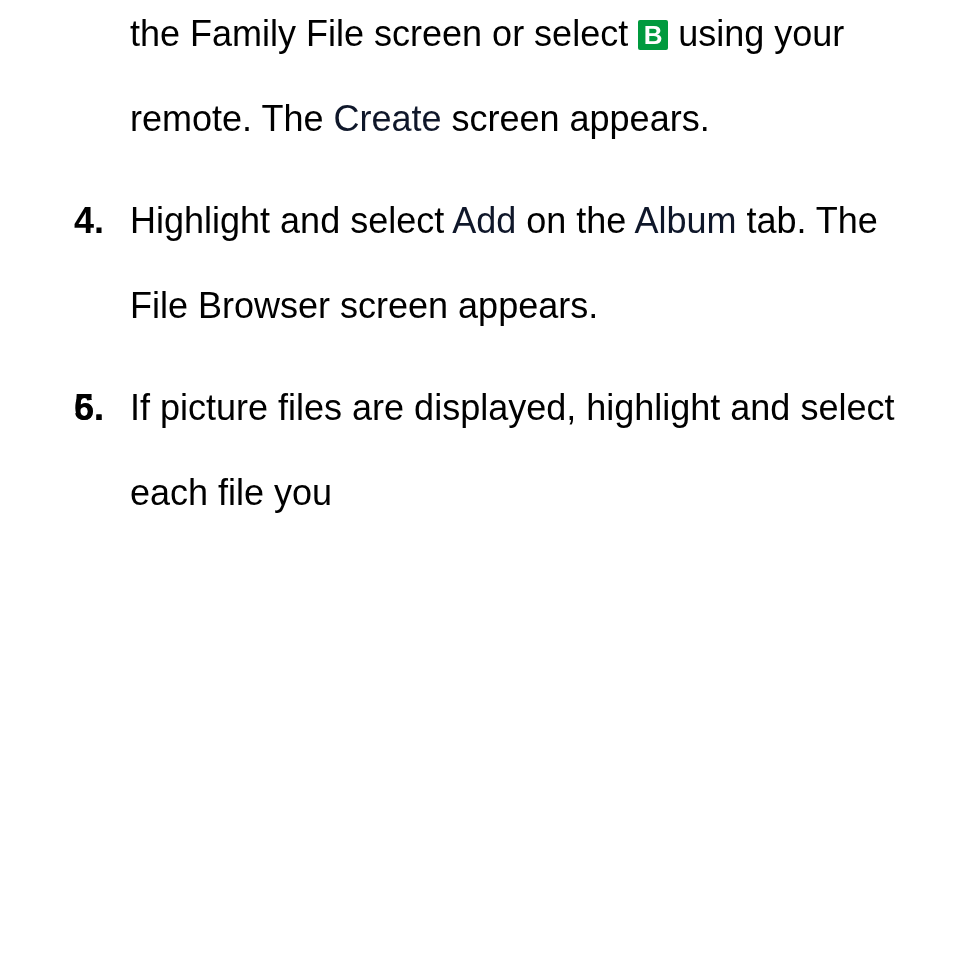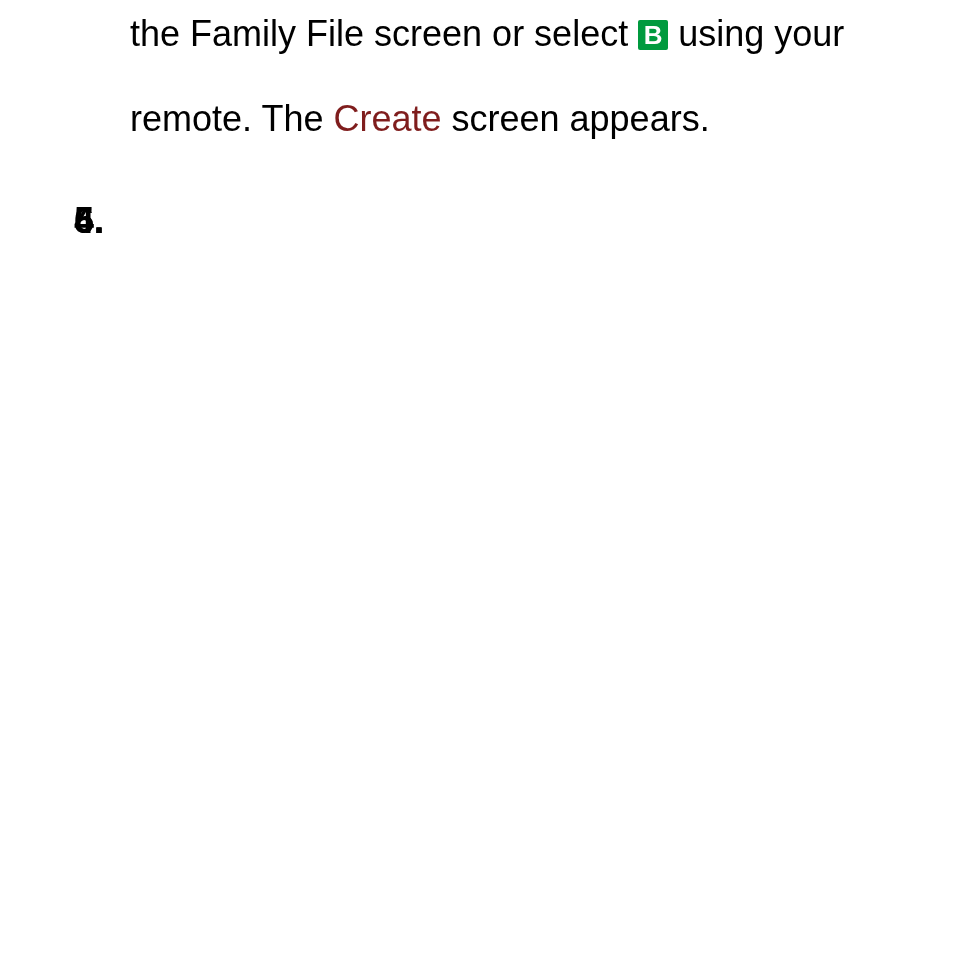--- a/index.html
+++ b/index.html
@@ -28,21 +28,21 @@
   .num {
     position: absolute;
     left: 34px;
     top: 0;
     font-weight: 700;
   }
   .body {
     font-weight: 400;
   }
   .hl {
-    color: #7f1d1d;
+    color: #0f172a;
   }
   .b-button {
     display: inline-block;
     width: 30px;
     height: 30px;
     background: #009a3e;
     color: #ffffff;
     font-weight: 700;
     font-size: 26px;
     line-height: 30px;
@@ -57,23 +57,25 @@
 <div class="page">
 
   <div class="item first">
     <div class="body">
       <span>the Family File screen or select </span><span class="b-button">B</span><span> using your remote. The </span><span class="hl">Create</span><span> screen appears.</span>
     </div>
   </div>
 
   <div class="item">
     <span class="num">4.</span>
+    <div class="body"><span>Highlight and select </span><span class="hl">Add</span><span> on the </span><span class="hl">Album</span><span> tab. The File Browser screen appears.</span></div>
   </div>
 
   <div class="item">
     <span class="num">5.</span>
   </div>
 
   <div class="item">
     <span class="num">6.</span>
+    <div class="body"><span>If picture files are displayed, highlight and select each file you</span></div>
   </div>
 
 </div>
 
 </body></html>

